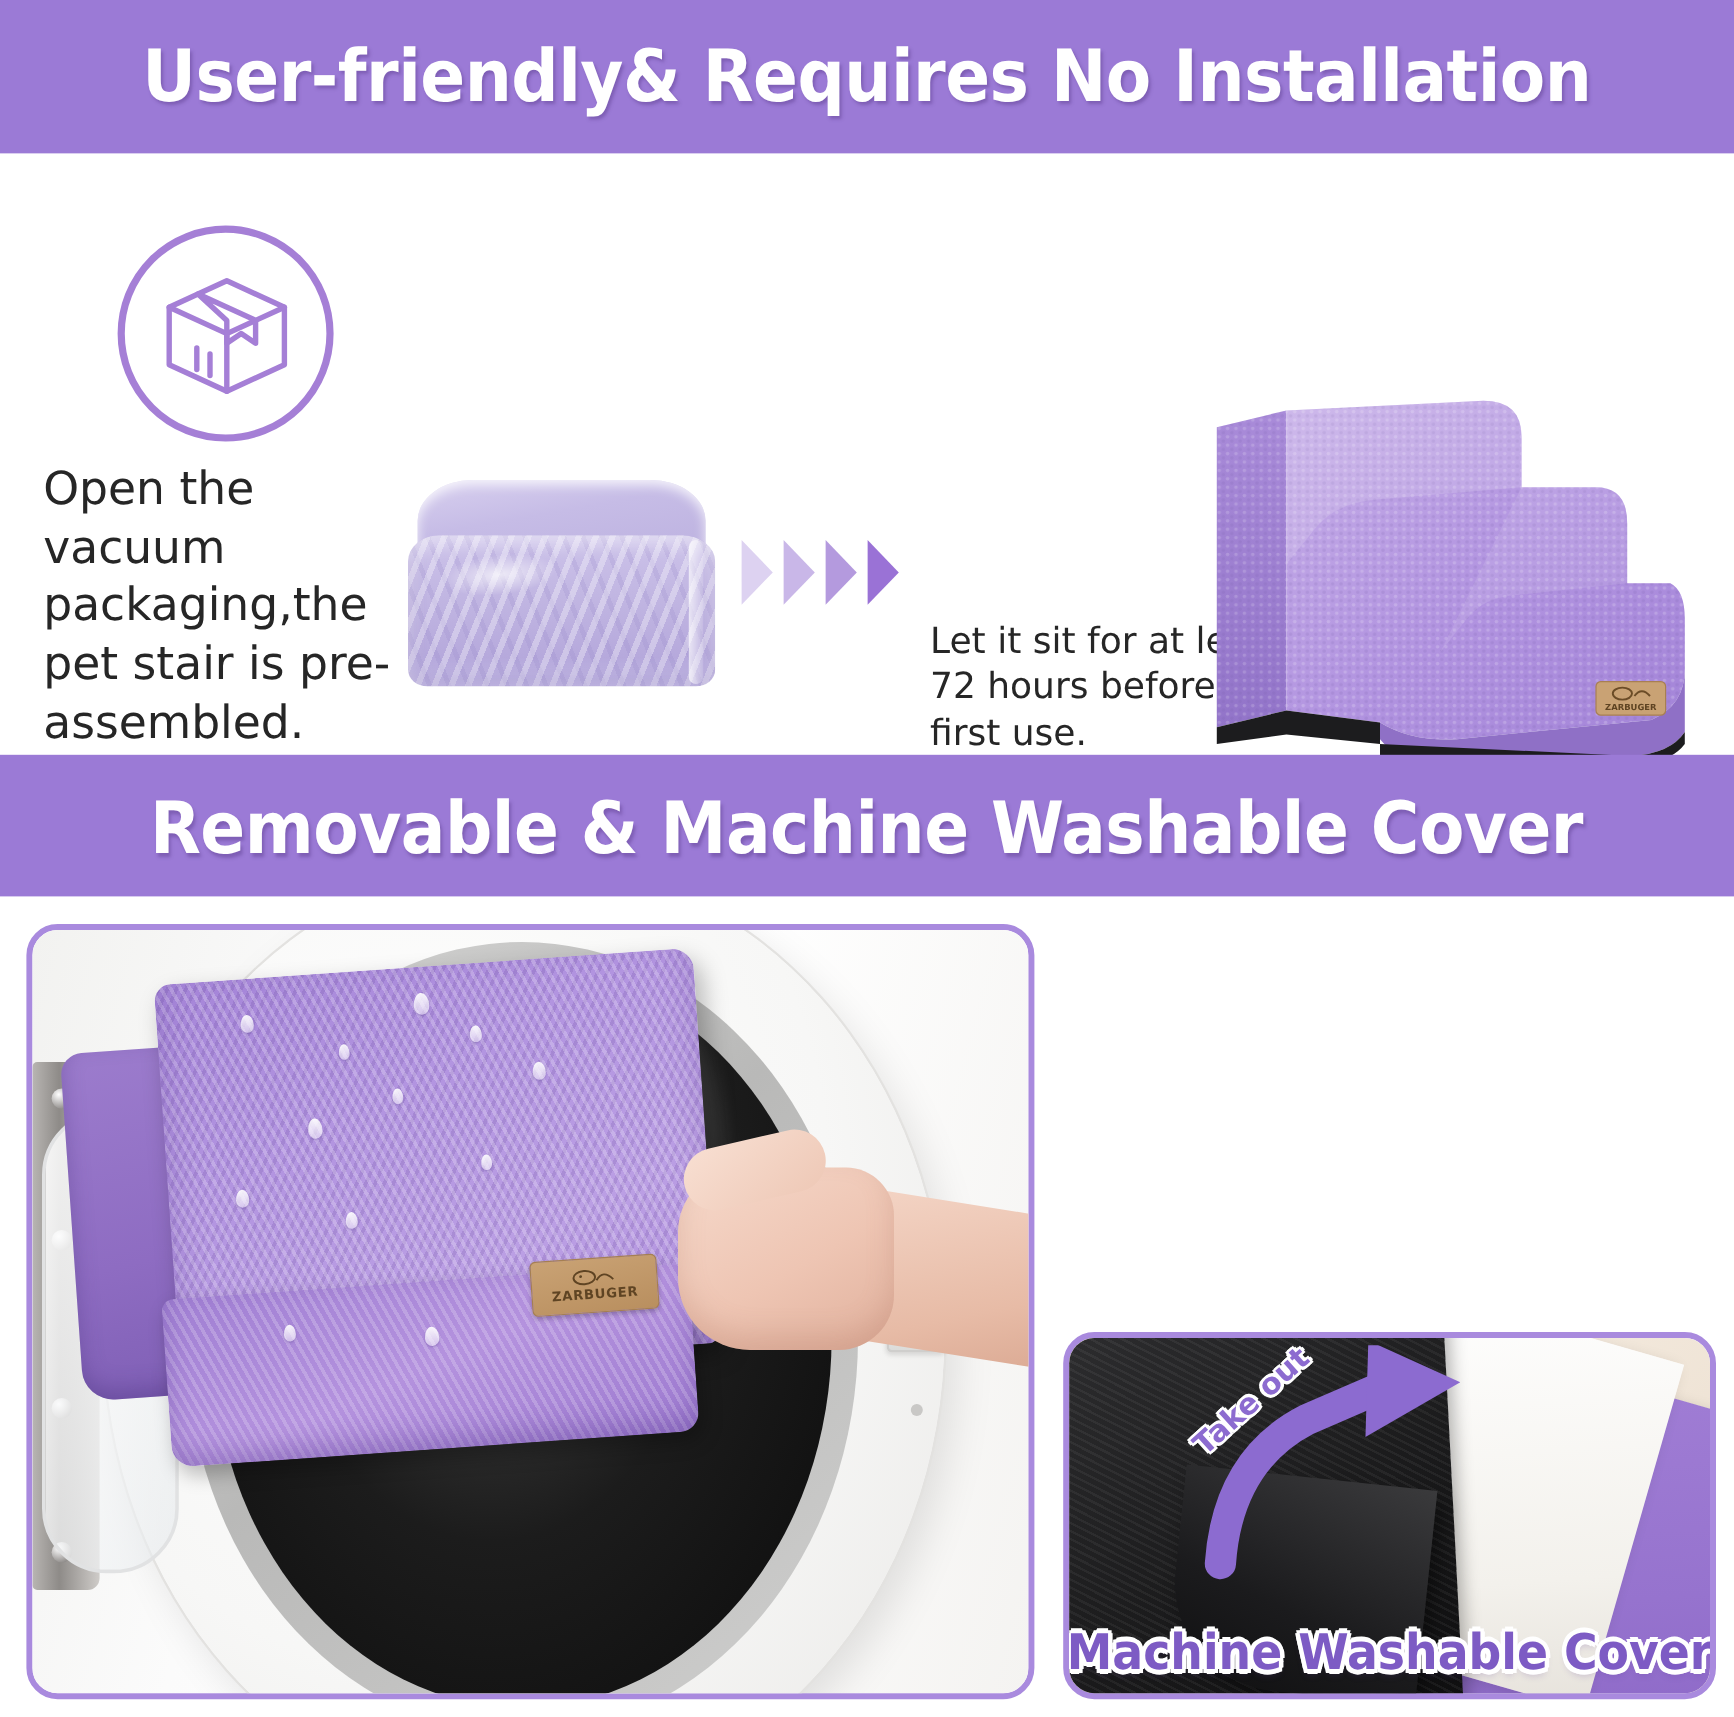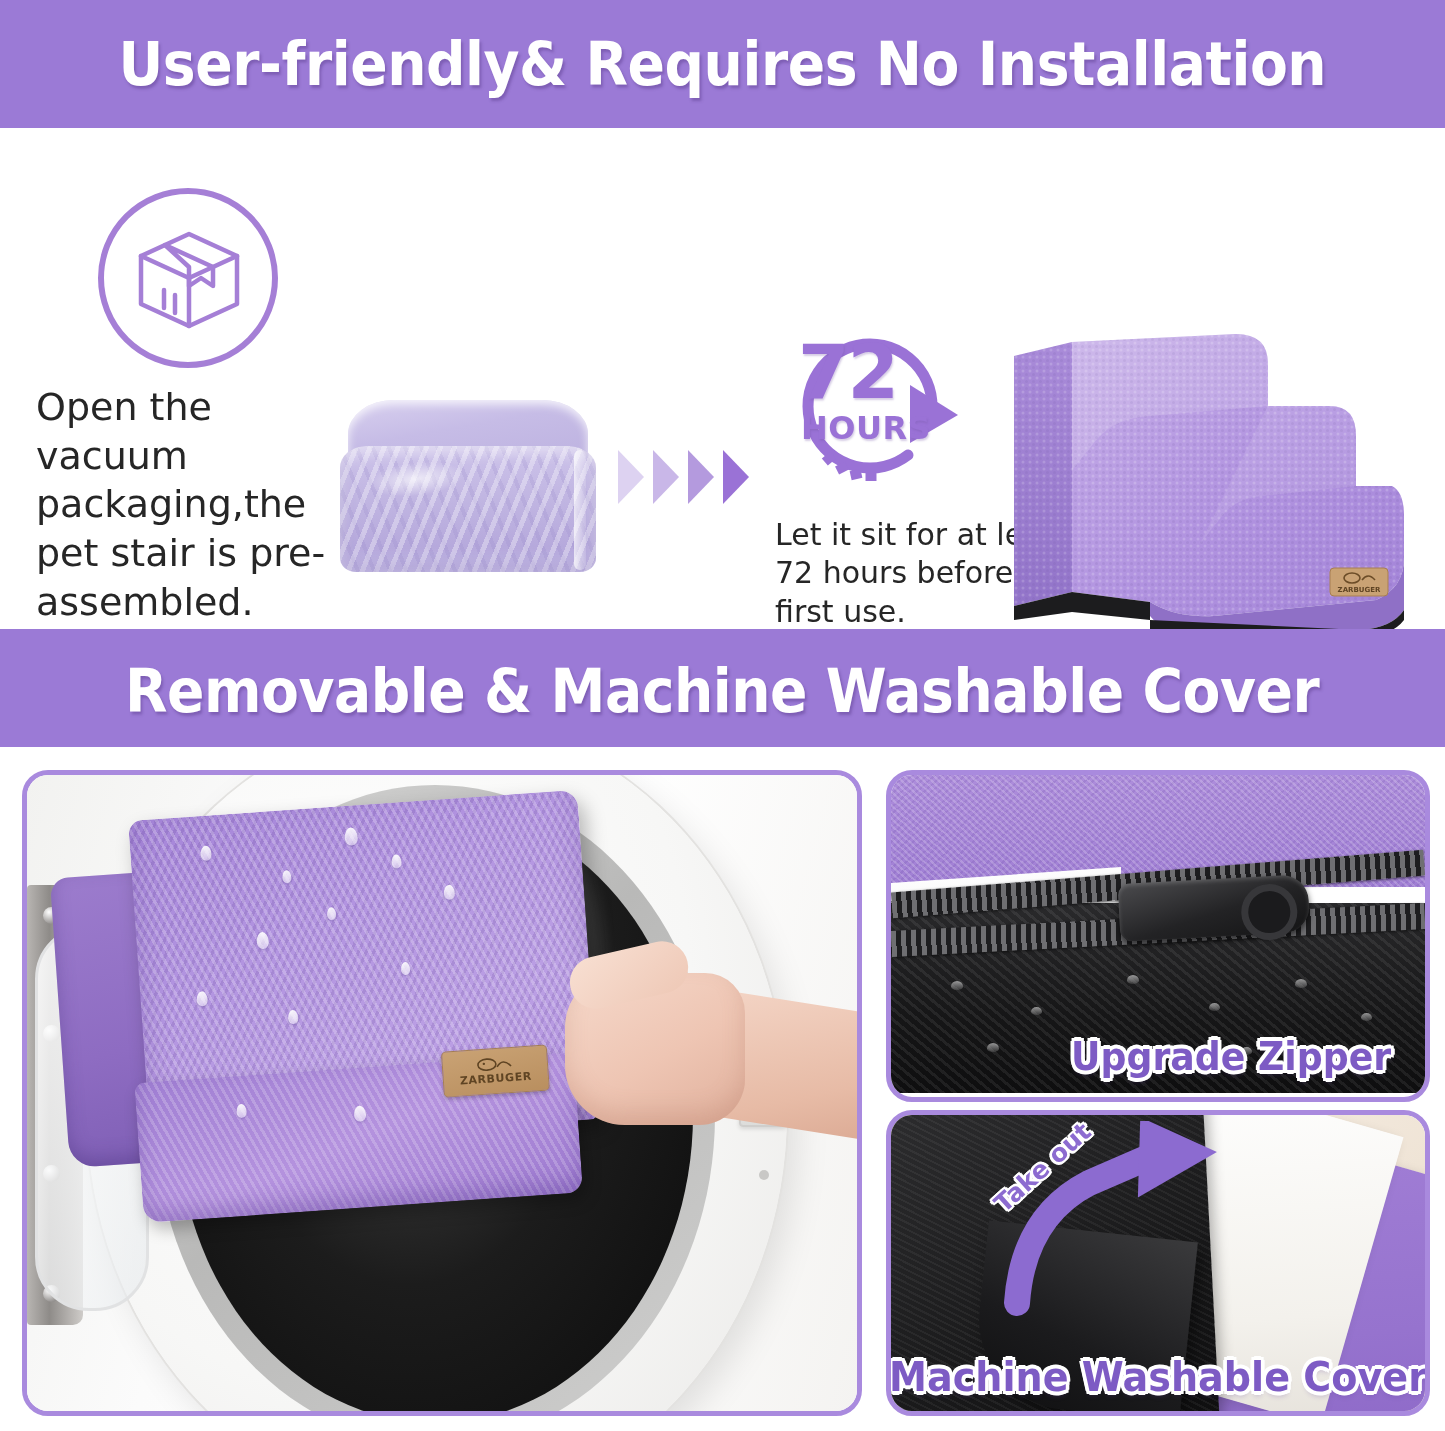--- a/index.html
+++ b/index.html
@@ -372,36 +372,20 @@
     <div class="vp-shine"></div>
   </div>
 
   <div id="chevrons">
     <div class="chev c1"></div>
     <div class="chev c2"></div>
     <div class="chev c3"></div>
     <div class="chev c4"></div>
   </div>
 
-  <div id="badge72">
-    <svg width="180" height="165" viewBox="0 0 180 165">
-      <g fill="none" stroke="#9a72d6" stroke-width="11" stroke-linecap="round">
-        <path d="M150 84 A62 62 0 1 0 126 132"></path>
-      </g>
-      <g stroke="#9a72d6" stroke-width="11" stroke-linecap="butt" fill="none">
-        <path d="M44 132 L50 139"></path>
-        <path d="M58 141 L62 149"></path>
-        <path d="M73 147 L75 156"></path>
-        <path d="M89 149 L89 158"></path>
-      </g>
-      <polygon points="128,62 176,92 128,120" fill="#9a72d6"></polygon>
-    </svg>
-    <div class="num">72</div>
-    <div class="hours">HOURS</div>
-  </div>
 
   <div id="step2-text">Let it sit for at least 72 hours before first use.</div>
 
   <div id="stairs">
     <svg width="410" height="320" viewBox="0 0 410 320">
       <defs>
         <linearGradient id="topface" x1="0" y1="0" x2="1" y2="1">
           <stop offset="0%" stop-color="#c6aee8"></stop>
             <stop offset="55%" stop-color="#b193e0"></stop>
             <stop offset="100%" stop-color="#a384d8"></stop>
@@ -502,39 +486,20 @@
       </div>
     </div>
 
     <div class="hand">
       <div class="forearm"></div>
       <div class="palm"></div>
       <div class="thumb"></div>
     </div>
   </div>
 
-  <div class="panel" id="panel-zipper">
-    <div class="zp-fabric"></div>
-    <div class="zp-white"></div>
-    <div class="zp-black"></div>
-    <div class="zp-teeth zp-t1"></div>
-    <div class="zp-teeth zp-t2"></div>
-    <div class="zp-slider">
-      <div class="zp-pull"></div>
-    </div>
-    <div class="zp-drop" style="left:60px;top:206px;width:12px;height:9px"></div>
-    <div class="zp-drop" style="left:140px;top:232px;width:11px;height:8px"></div>
-    <div class="zp-drop" style="left:236px;top:200px;width:12px;height:9px"></div>
-    <div class="zp-drop" style="left:318px;top:228px;width:11px;height:8px"></div>
-    <div class="zp-drop" style="left:404px;top:204px;width:12px;height:9px"></div>
-    <div class="zp-drop" style="left:470px;top:238px;width:11px;height:8px"></div>
-    <div class="zp-drop" style="left:96px;top:268px;width:12px;height:9px"></div>
-    <div class="zp-drop" style="left:350px;top:272px;width:11px;height:8px"></div>
-    <div class="panel-caption" id="cap-zipper">Upgrade Zipper</div>
-  </div>
 
   <div class="panel" id="panel-cover">
     <div class="cv-bg"></div>
     <div class="cv-purple"></div>
     <div class="cv-white"></div>
     <div class="cv-black"></div>
     <div class="cv-curl"></div>
     <svg class="cv-arrow" width="260" height="200" viewBox="0 0 260 200">
       <path d="M14 182 Q20 96 86 62 L160 30" fill="none" stroke="#8c6bd0" stroke-width="26" stroke-linecap="round"></path>
       <polygon points="140,-6 214,34 132,74" fill="#8c6bd0" transform="rotate(-4 170 34)"></polygon>

